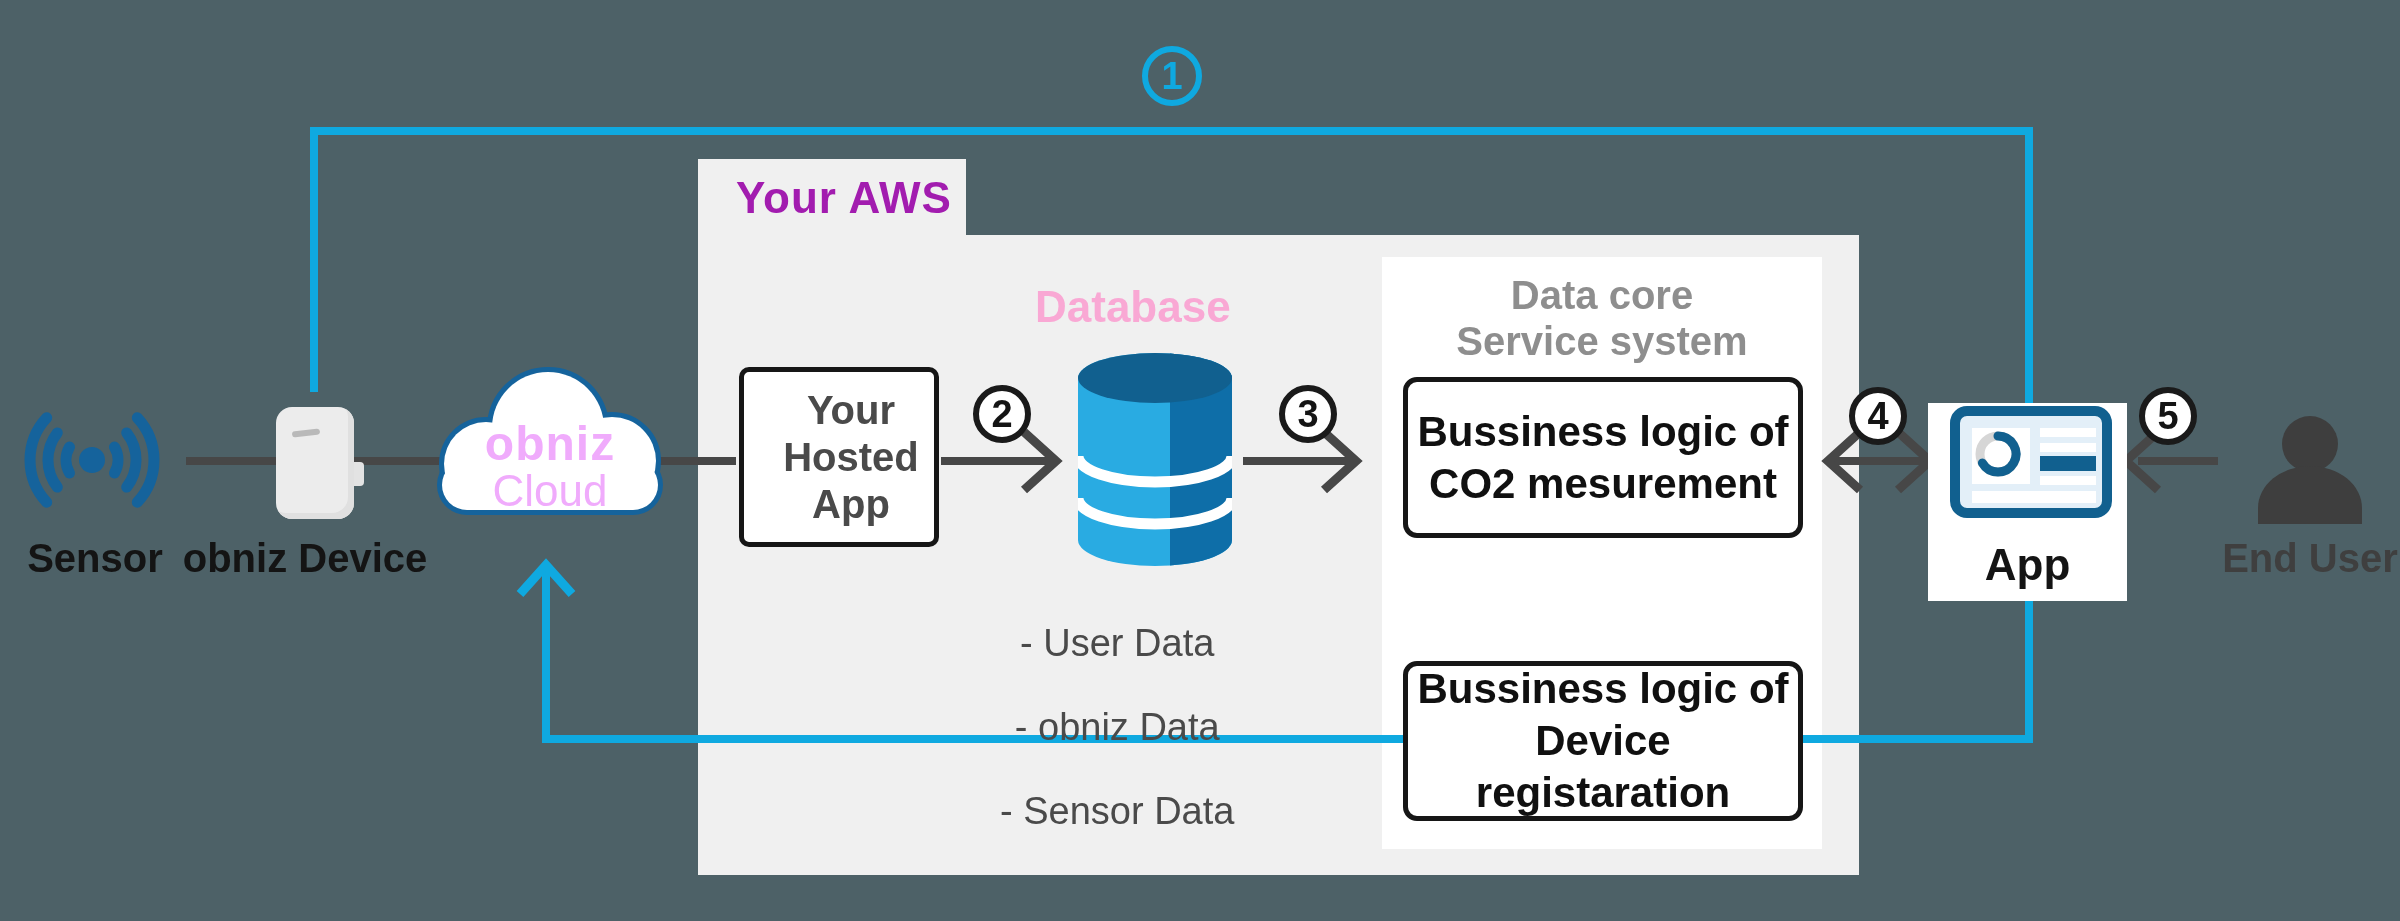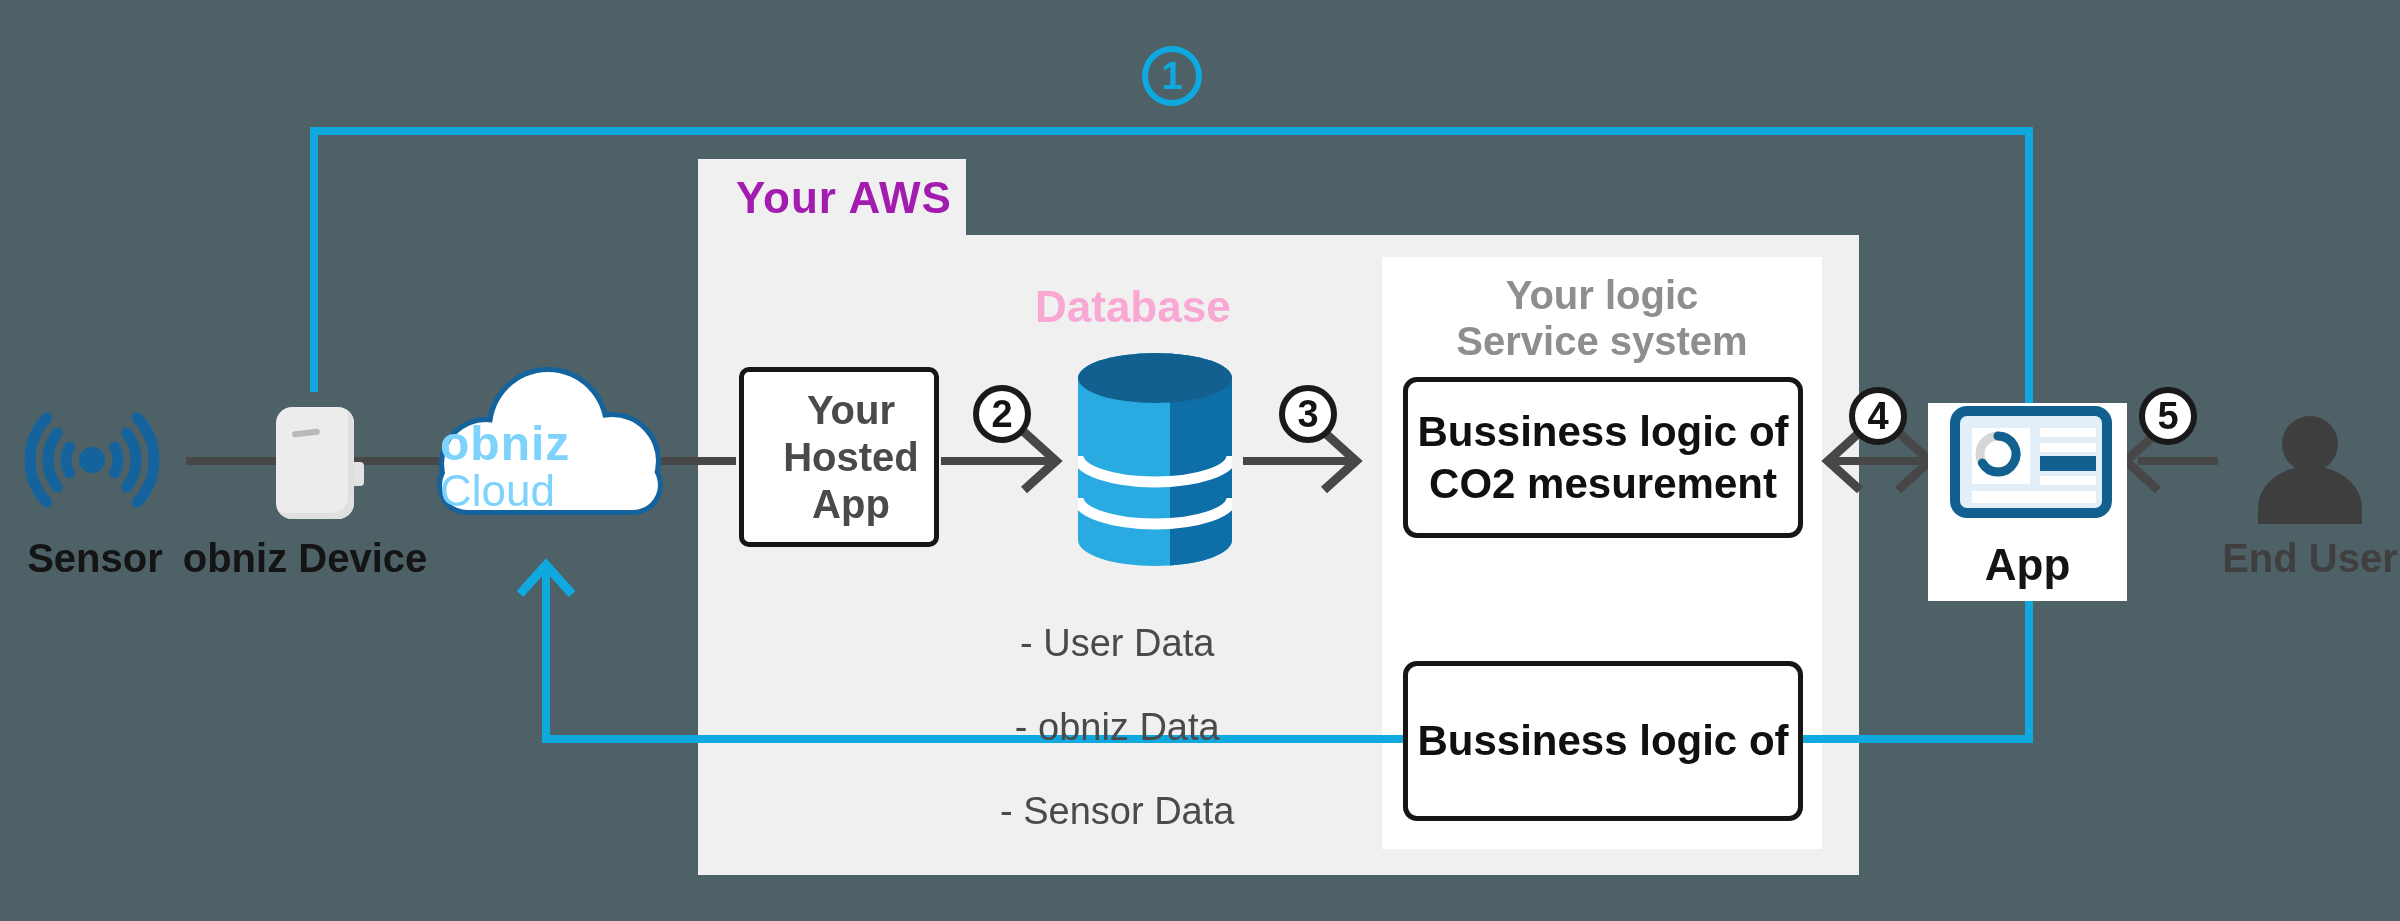--- a/index.html
+++ b/index.html
@@ -30,38 +30,38 @@
   .db-items{left:1000px;top:580px;font-size:38px;line-height:42px;font-weight:400;color:#4A4A4A;z-index:4;white-space:pre-line;text-align:center;}
   
   .step{width:58px;height:58px;border-radius:50%;background:#FFFFFF;border:6px solid #1A1A1A;color:#141414;
         display:flex;align-items:center;justify-content:center;font-size:38px;font-weight:700;z-index:5;}
   .step.cyan{background:transparent;border-color:#0FA9E0;color:#0FA9E0;width:60px;height:60px;}
   
   .device-body{left:276px;top:407px;width:78px;height:112px;background:#ECECEC;border-radius:16px;z-index:4;
                box-shadow:inset -6px -6px 0 #E0E0E0;}
   .device-slot{left:292px;top:430px;width:28px;height:6px;background:#B9B9B9;border-radius:3px;transform:rotate(-7deg);z-index:5;}
   .device-tab{left:348px;top:462px;width:16px;height:24px;background:#E3E3E3;border-radius:4px;z-index:3;}
-  .cloud-text{left:440px;top:420px;width:220px;color:#7dd3fc;z-index:5;}
+  .cloud-text{left:440px;top:420px;width:220px;text-align:center;color:#f0abfc;z-index:5;}
   .cloud-text .b1{font-size:48px;font-weight:800;letter-spacing:1px;line-height:48px;}
   .cloud-text .b2{font-size:44px;font-weight:400;line-height:46px;}
   .z4{z-index:4;}
 </style>
 </head>
 <body>
 
 <div id="canvas">
 
   <div class="abs aws-tab">
     <span>Your AWS</span>
   </div>
   <div class="abs aws-box"></div>
 
   <div class="abs core-panel"></div>
   <div class="abs core-title">
-    <div>Your logic</div>
+    <div>Data core</div>
     <div>Service system</div>
   </div>
 
   <svg class="abs lines" width="2400" height="921" viewBox="0 0 2400 921">
 
     <path d="M314 392 V131 H2029 V739 H546 V568" fill="none" stroke="#0FA9E0" stroke-width="8"></path>
     <path d="M520 594 L546 565 L572 594" fill="none" stroke="#0FA9E0" stroke-width="9"></path>
 
     <path d="M186 461 H736" fill="none" stroke="#474747" stroke-width="8"></path>
     <path d="M941 461 H1050" fill="none" stroke="#474747" stroke-width="8"></path>
@@ -141,20 +141,21 @@
 
   <div class="abs node-box co2">
     <div>
       <div>Bussiness logic of</div>
       <div>CO2 mesurement</div>
     </div>
   </div>
   <div class="abs node-box reg">
     <div>
       <div>Bussiness logic of</div>
+      <div>Device registaration</div>
     </div>
   </div>
 
   <div class="abs app-card"></div>
   <svg class="abs" style="left:1950px;top:406px;z-index:5;" width="162" height="112" viewBox="0 0 162 112">
     <rect x="5" y="5" width="152" height="102" rx="12" fill="#E3EFF8" stroke="#11608F" stroke-width="10"></rect>
     <rect x="22" y="22" width="58" height="56" fill="#FFFFFF"></rect>
     <circle cx="48" cy="48" r="18" fill="none" stroke="#D6D6D6" stroke-width="9"></circle>
     <path d="M48 30 A18 18 0 1 1 32.4 57" fill="none" stroke="#11608F" stroke-width="9" stroke-linecap="round"></path>
     <rect x="90" y="22" width="56" height="9" fill="#FFFFFF"></rect>

